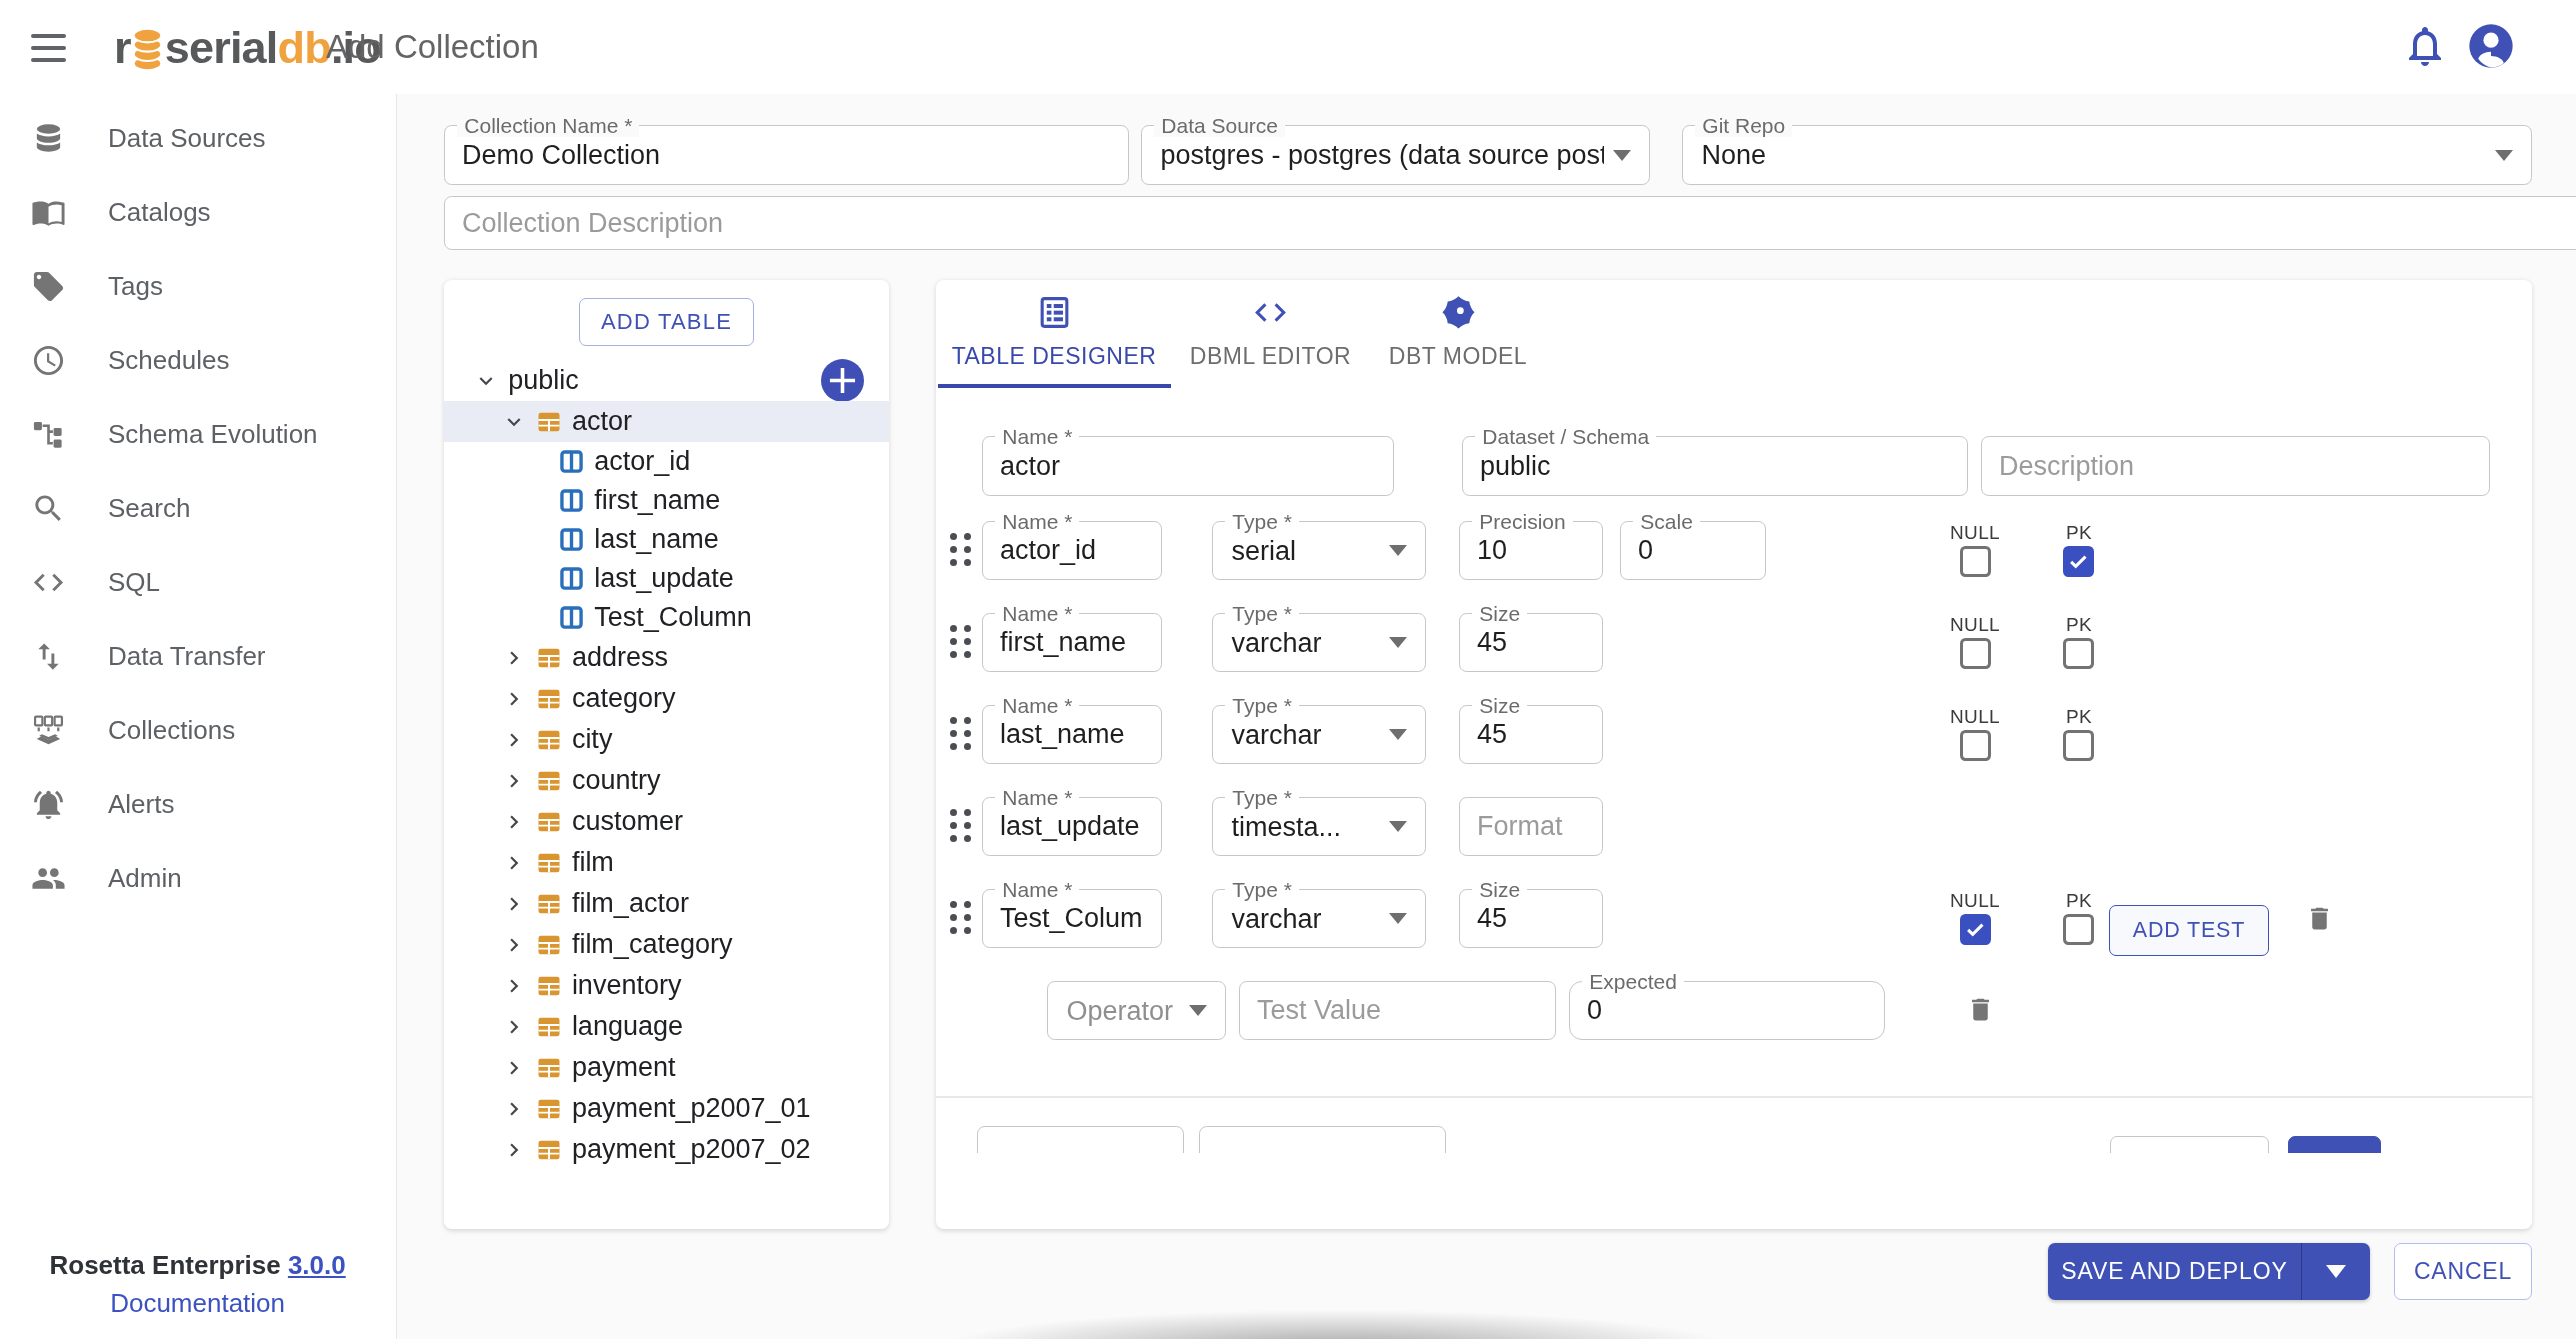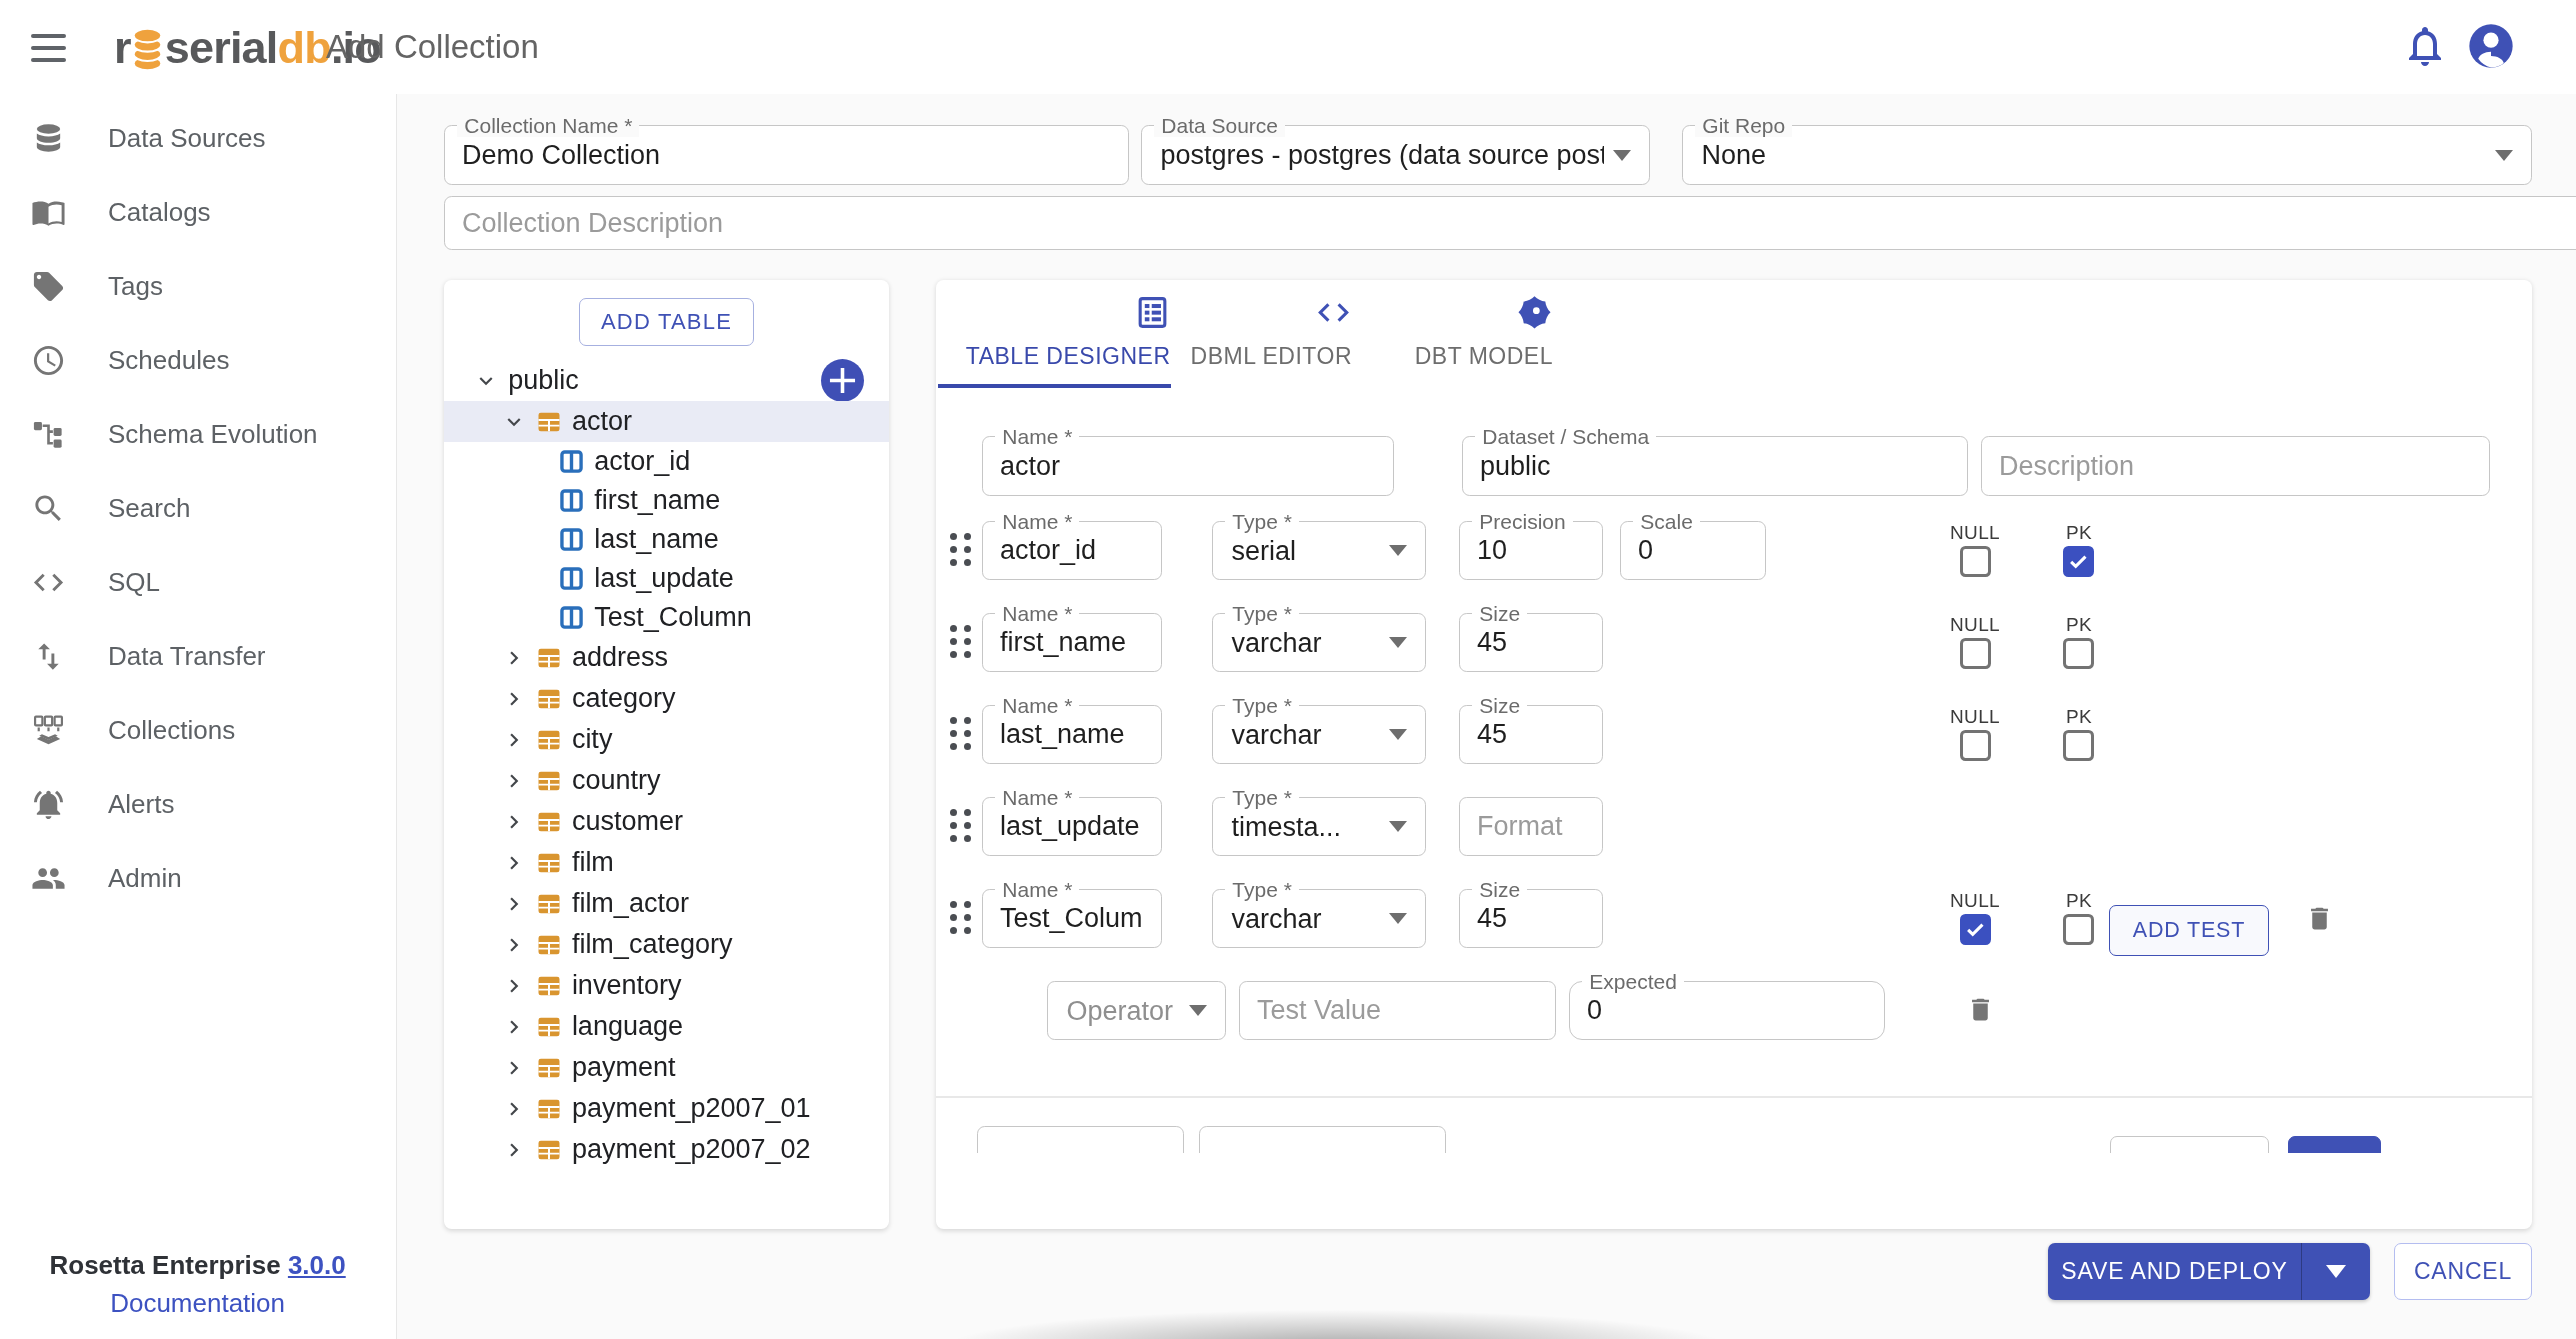--- a/index.html
+++ b/index.html
@@ -56,21 +56,21 @@
   .trow.schema{padding-left:29px;}
   .plus-btn{position:absolute;right:25px;top:-0.8px;width:43px;height:43px;border-radius:50%;background:#3F4FB5;cursor:pointer;}
   .plus-btn svg{width:43px;height:43px;}
   .trow.table-sel{background:#E9EBF5;padding-left:57px;}
   .trow .ticon{width:28px;height:28px;flex:none;margin-left:7.7px;}
   .col-rows .trow{height:39px;padding-left:114px;}
   .col-rows .trow .cicon{width:27px;height:27px;flex:none;}
   .tbl-rows .trow{height:41px;padding-left:57px;}
 
   
-  .tab{position:absolute;top:14px;text-align:right;cursor:pointer;}
+  .tab{position:absolute;top:14px;text-align:center;cursor:pointer;}
   .tab .ticn{height:40px;}
   .tab .ticn svg{width:37px;height:37px;}
   .tab .tlabel{margin-top:9.2px;font-size:23px;letter-spacing:0.5px;color:#6d6d6d;white-space:nowrap;}
   .tab.active .tlabel{color:#3949AB;}
   .tab-underline{position:absolute;left:1.5px;top:104px;width:233px;height:3.8px;background:#3949AB;}
   .crow{position:absolute;left:0;width:100%;height:59px;}
   .drag{position:absolute;left:14px;top:11.5px;display:grid;grid-template-columns:repeat(2,7px);grid-auto-rows:7px;gap:6.1px 7px;cursor:grab;}
   .drag i{background:#4a4d52;border-radius:50%;}
   .cbx-label{position:absolute;font-size:19px;color:#3b3b3b;text-align:center;letter-spacing:0.4px;top:0.8px;}
   .cb{position:absolute;width:31px;height:31px;border:3.1px solid #737373;border-radius:5.4px;box-sizing:border-box;top:25px;cursor:pointer;background:#fff;}

